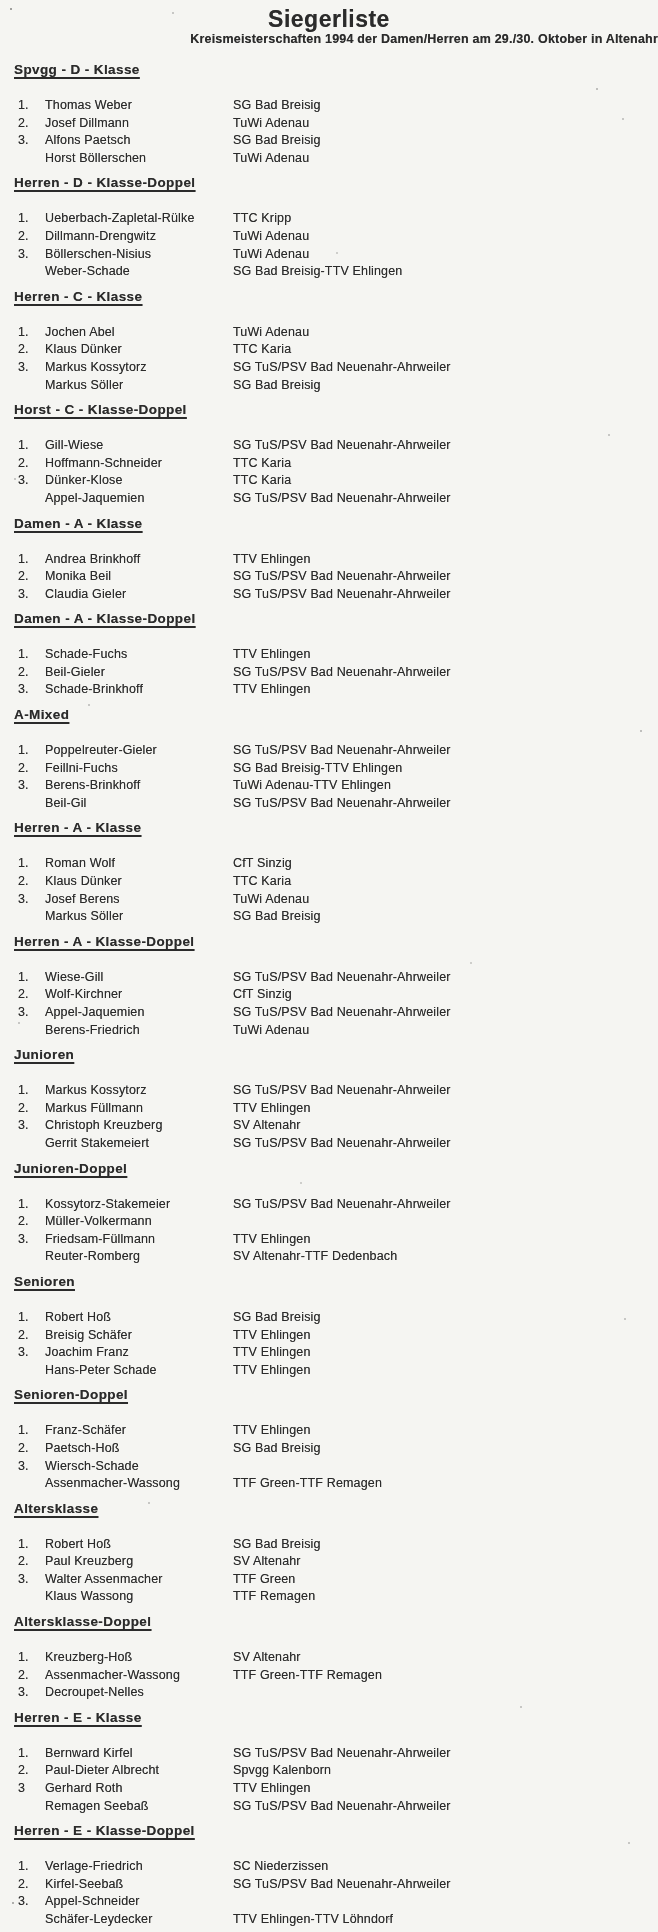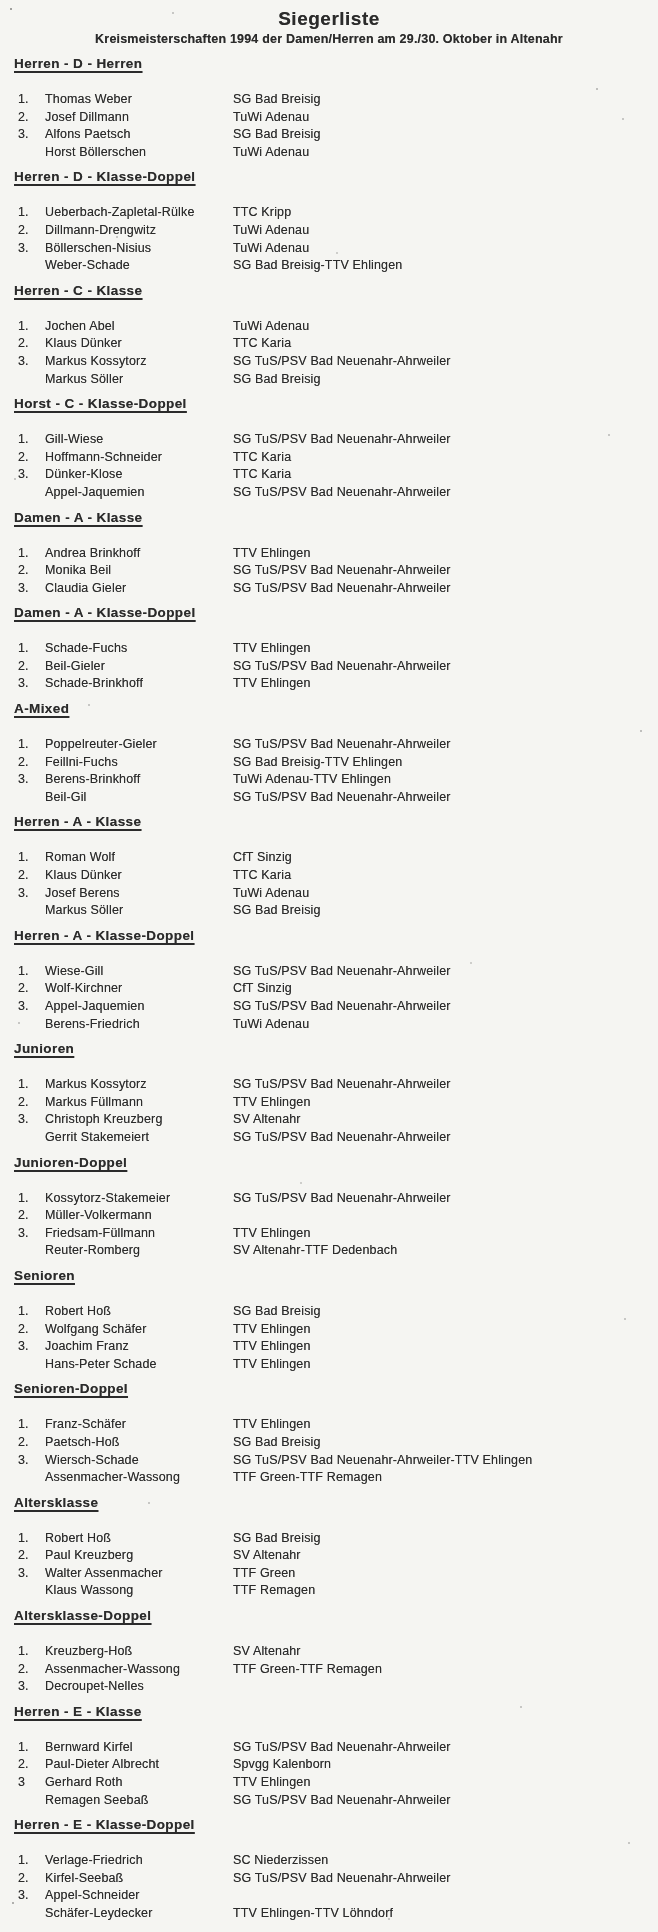--- a/index.html
+++ b/index.html
@@ -45,31 +45,31 @@
       12px 1902px 0 rgba(40,40,40,.45),
       388px 1918px 0 rgba(40,40,40,.3);
     pointer-events: none;
   }
   main {
     padding-top: 8px;
     text-shadow: 0 0 0.6px rgba(30,30,30,.55); 
   }
   .doc-title {
     margin: 0;
-    font-size: 19px;
+    font-size: 23px;
     font-weight: bold;
     text-align: center;
     line-height: 22px;
     letter-spacing: .5px;
   }
   .doc-subtitle {
-    margin: 0 0 6px 0;
+    margin: 0 0 12px 0;
     font-size: 12.5px;
     font-weight: 600;
-    text-align: center;
+    text-align: right;
     line-height: 18px;
     letter-spacing: .2px;
   }
   .category { margin: 0; }
   .heading {
     margin: 0 0 18px 14px;
     font-size: 13.5px;
     font-weight: bold;
     line-height: 18px;
     letter-spacing: .4px;
@@ -94,21 +94,21 @@
 </head>
 <body style="--paper: #f5f5f2; --ink: #2b2b2b;">
 
 <main>
   <header>
     <h1 class="doc-title">Siegerliste</h1>
     <p class="doc-subtitle">Kreismeisterschaften 1994 der Damen/Herren am 29./30. Oktober in Altenahr</p>
   </header>
   <div id="sections">
   <section class="category">
-    <h2 class="heading">Herren - D - Herren</h2>
+    <h2 class="heading">Spvgg - D - Klasse</h2>
     <div class="rows">
   <div class="row">
     <span class="rank">1.</span>
     <span class="name">Thomas Weber</span>
     <span class="club">SG Bad Breisig</span>
   </div>
 
   <div class="row">
     <span class="rank">2.</span>
     <span class="name">Josef Dillmann</span>
@@ -410,21 +410,21 @@
     <h2 class="heading">Senioren</h2>
     <div class="rows">
   <div class="row">
     <span class="rank">1.</span>
     <span class="name">Robert Hoß</span>
     <span class="club">SG Bad Breisig</span>
   </div>
 
   <div class="row">
     <span class="rank">2.</span>
-    <span class="name">Wolfgang Schäfer</span>
+    <span class="name">Breisig Schäfer</span>
     <span class="club">TTV Ehlingen</span>
   </div>
 
   <div class="row">
     <span class="rank">3.</span>
     <span class="name">Joachim Franz</span>
     <span class="club">TTV Ehlingen</span>
   </div>
 
   <div class="row">
@@ -446,21 +446,20 @@
 
   <div class="row">
     <span class="rank">2.</span>
     <span class="name">Paetsch-Hoß</span>
     <span class="club">SG Bad Breisig</span>
   </div>
 
   <div class="row">
     <span class="rank">3.</span>
     <span class="name">Wiersch-Schade</span>
-    <span class="club">SG TuS/PSV Bad Neuenahr-Ahrweiler-TTV Ehlingen</span>
   </div>
 
   <div class="row">
     <span class="rank"></span>
     <span class="name">Assenmacher-Wassong</span>
     <span class="club">TTF Green-TTF Remagen</span>
   </div>
 </div>
   </section>
 

